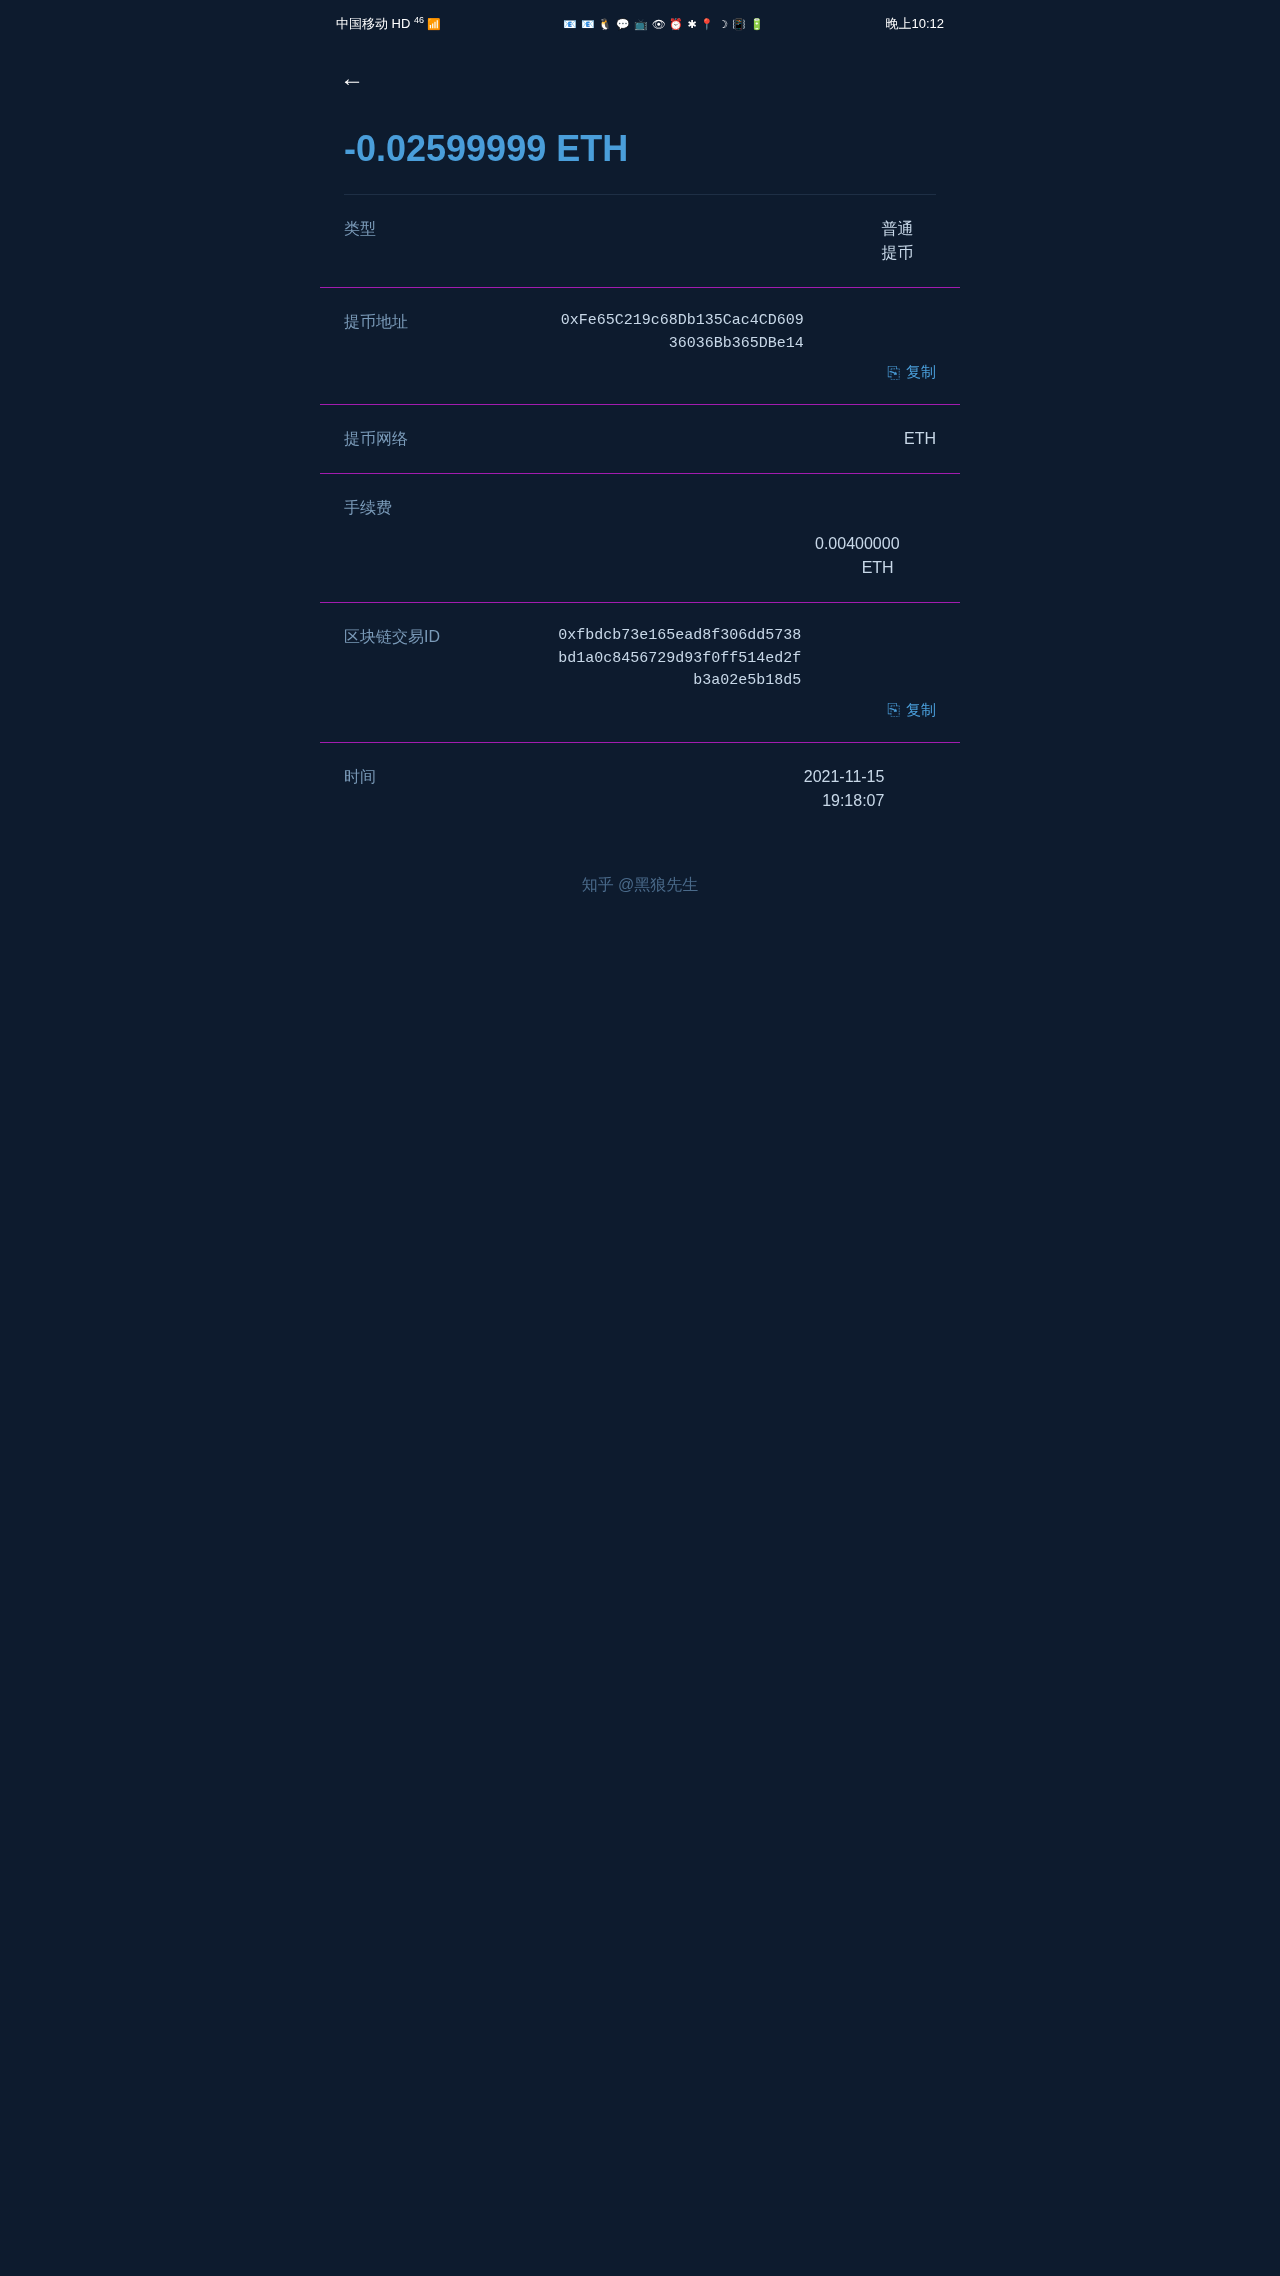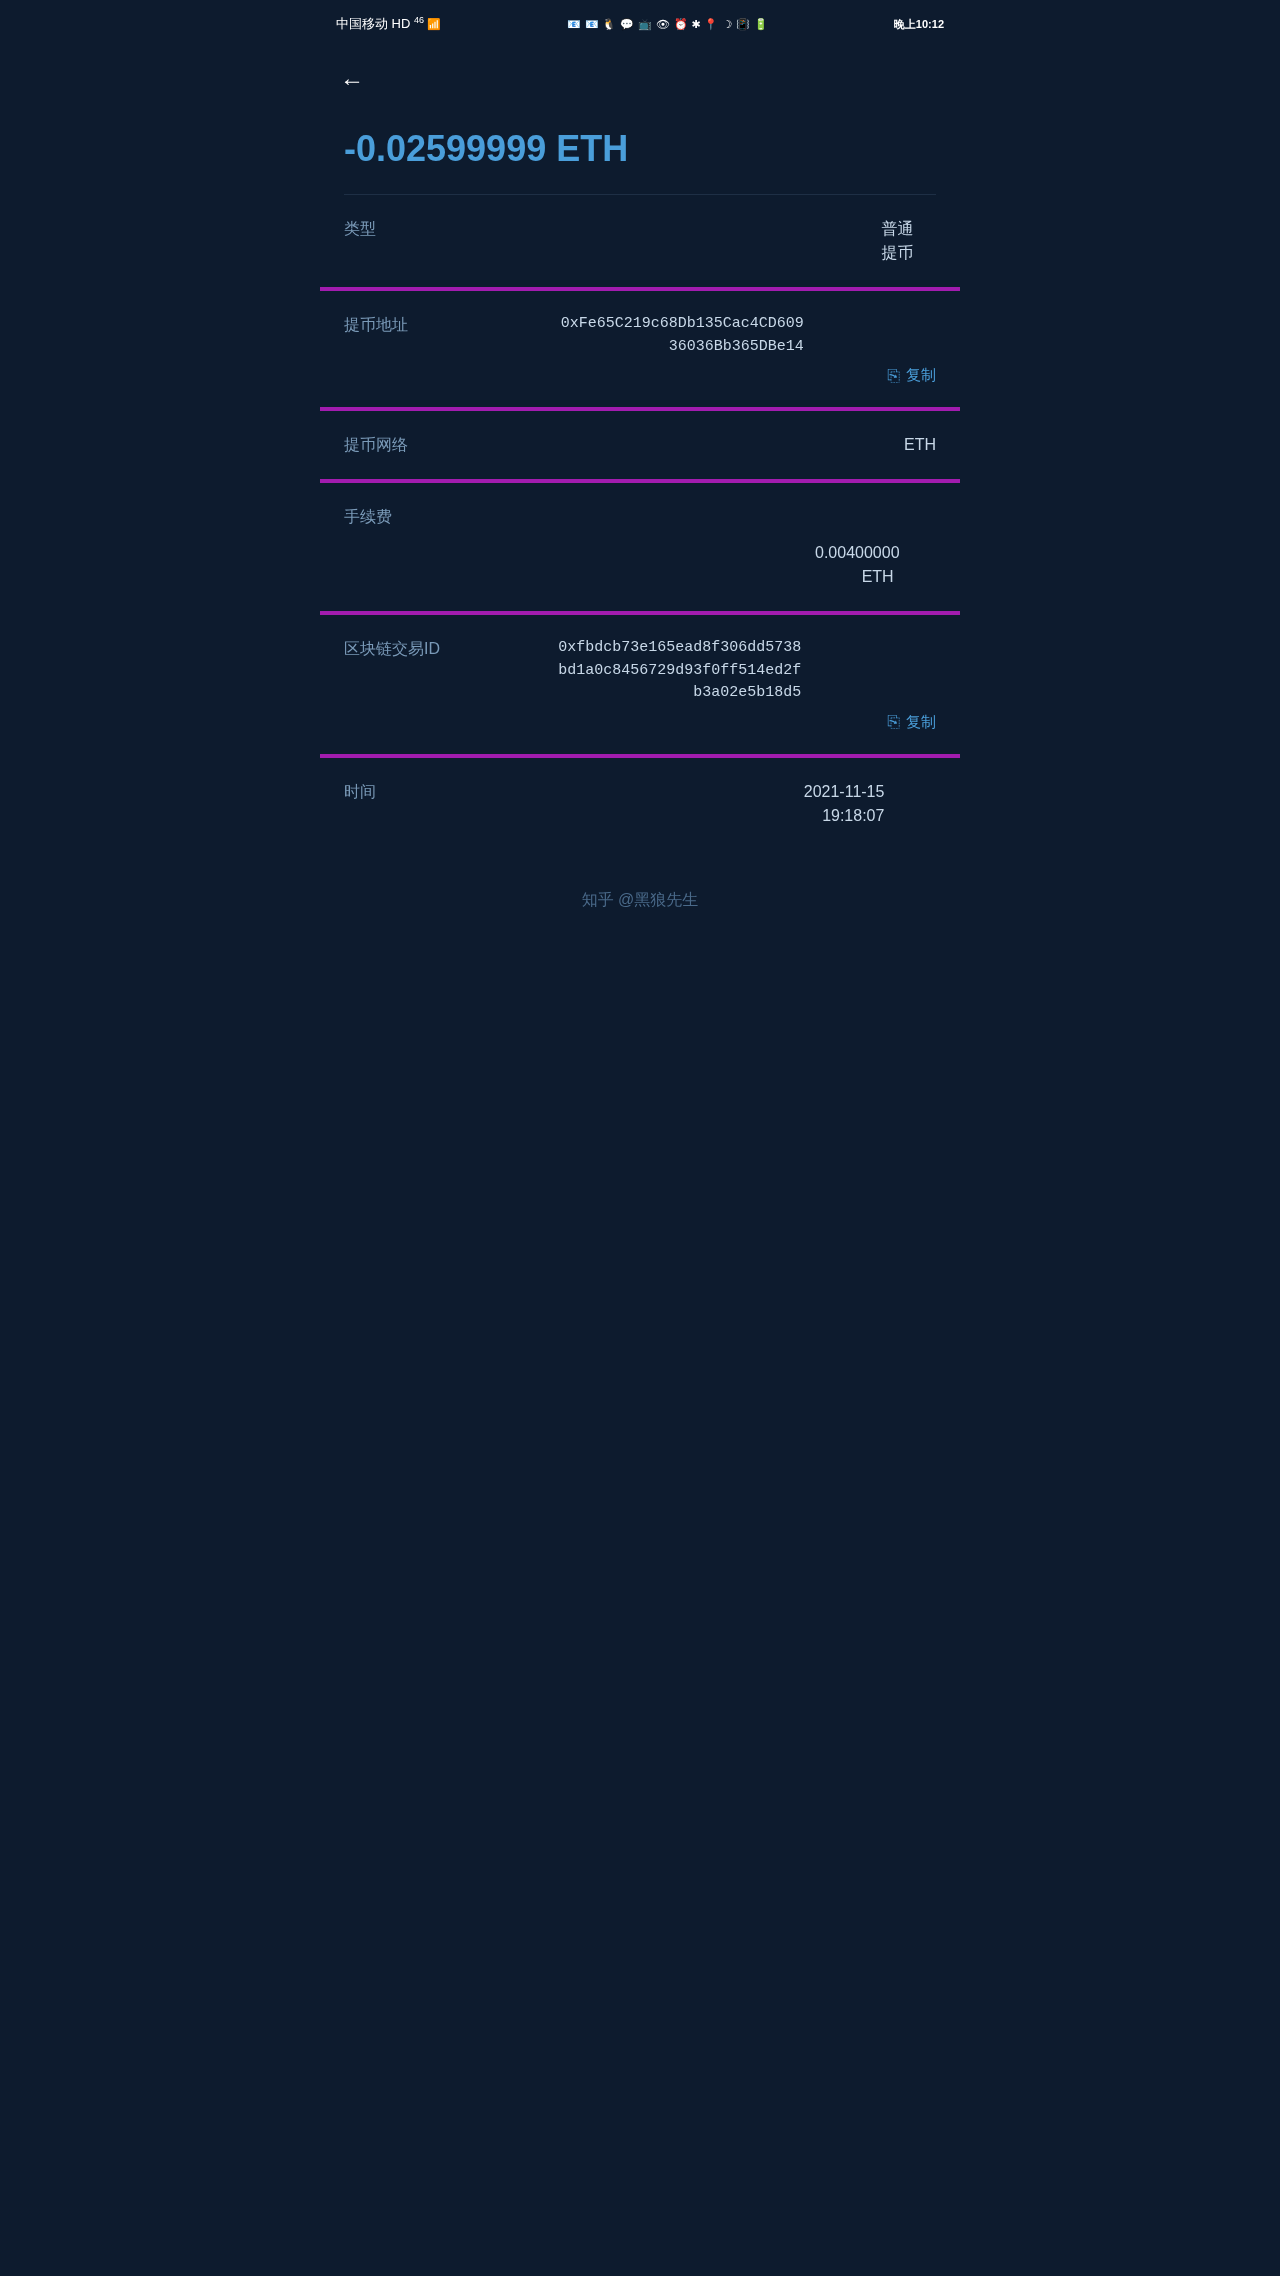--- a/index.html
+++ b/index.html
@@ -31,22 +31,21 @@
       color: #fff;
       height: 36px;
     }
 
     .status-left {
       font-size: 13px;
       font-weight: 500;
     }
 
     .status-right {
-      font-size: 11px;
-      font-weight: bold;
+      font-size: 13px;
     }
 
     .status-icons {
       display: flex;
       align-items: center;
       gap: 4px;
       font-size: 11px;
     }
 
     
@@ -77,21 +76,21 @@
       background-color: #1e2f45;
       margin: 0 24px;
     }
 
     
     .detail-row {
       display: flex;
       justify-content: space-between;
       align-items: flex-start;
       padding: 22px 24px;
-      border-bottom: 4px solid #a21caf;
+      border-bottom: 1px solid #a21caf;
     }
 
     .detail-row:last-child {
       border-bottom: none;
       gap: 28px;
     }
 
     .detail-label {
       font-size: 16px;
       color: #7a9ab8;

